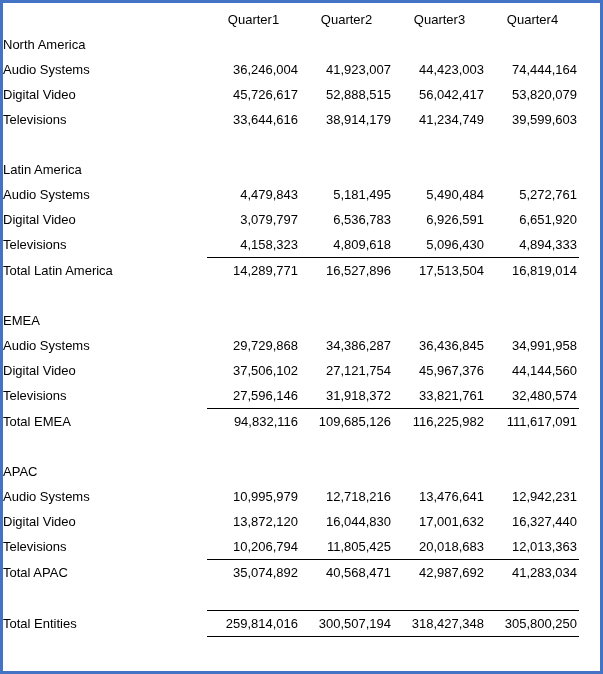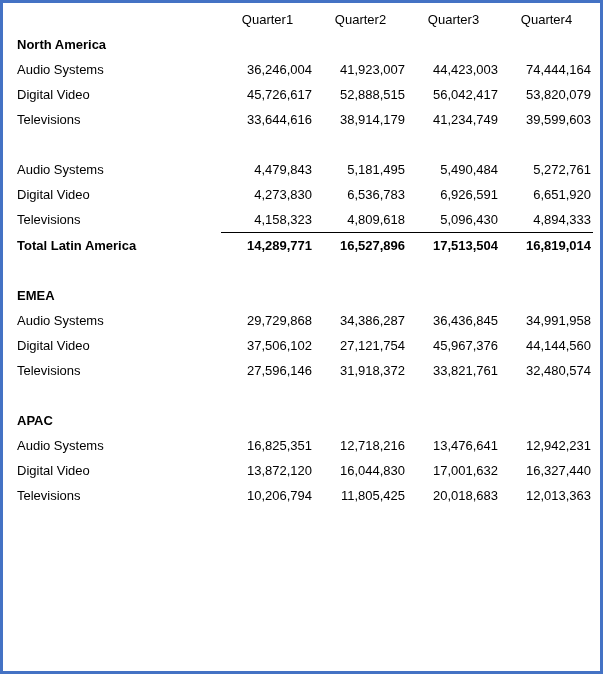--- a/index.html
+++ b/index.html
@@ -6,21 +6,21 @@
   body {
     width: 603px; height: 674px;
     font-family: "Liberation Sans", sans-serif;
     color: #000000;
   }
   .page {
     box-sizing: border-box;
     width: 603px; height: 674px;
     border: 3px solid #4472C4;
     background: #ffffff;
-    padding: 4px 0 0 14px;
+    padding: 4px 0 0 0;
     overflow: hidden;
   }
   table.report {
     border-collapse: collapse;
     table-layout: fixed;
     width: 576px;
   }
   col.c-label { width: 204px; }
   col.c-q { width: 93px; }
   tr { height: 25px; }
@@ -29,21 +29,21 @@
     font-size: 13px;
     font-weight: 400;
     line-height: 25px;
     vertical-align: middle;
     white-space: nowrap;
     overflow: hidden;
   }
   th.qh { text-align: center; }
   td.lbl { text-align: left; }
   td.num { text-align: right; padding-right: 2px; }
-  tr.bold td { font-weight: 700; margin-top: 41px; }
+  tr.bold td { font-weight: 400; margin-top: 41px; }
   tr.total td.num { border-top: 1.5px solid #000000; }
   tr.grand td.num { border-top: 1.5px solid #000000; border-bottom: 1.5px solid #000000; }
   tr.spacer td { height: 25px; }
 </style>
 </head>
 <body>
 
 <div class="page" style="border-color: rgb(68, 114, 196); background: rgb(255, 255, 255); color: rgb(0, 0, 0);">
   <table class="report">
     <colgroup>
@@ -89,30 +89,37 @@
         <td class="lbl">Televisions</td>
         <td class="num">33,644,616</td>
         <td class="num">38,914,179</td>
         <td class="num">41,234,749</td>
         <td class="num">39,599,603</td>
       </tr>
       <tr class="spacer">
           <td colspan="5"></td>
         </tr>
 
+      <tr class="bold">
+        <td class="lbl">Latin America</td>
+        <td class="num"></td>
+          <td class="num"></td>
+          <td class="num"></td>
+          <td class="num"></td>
+      </tr>
       <tr>
         <td class="lbl">Audio Systems</td>
         <td class="num">4,479,843</td>
         <td class="num">5,181,495</td>
         <td class="num">5,490,484</td>
         <td class="num">5,272,761</td>
       </tr>
       <tr>
         <td class="lbl">Digital Video</td>
-        <td class="num">4,273,830</td>
+        <td class="num">3,079,797</td>
         <td class="num">6,536,783</td>
         <td class="num">6,926,591</td>
         <td class="num">6,651,920</td>
       </tr>
       <tr>
         <td class="lbl">Televisions</td>
         <td class="num">4,158,323</td>
         <td class="num">4,809,618</td>
         <td class="num">5,096,430</td>
         <td class="num">4,894,333</td>
@@ -149,52 +156,73 @@
         <td class="num">45,967,376</td>
         <td class="num">44,144,560</td>
       </tr>
       <tr>
         <td class="lbl">Televisions</td>
         <td class="num">27,596,146</td>
         <td class="num">31,918,372</td>
         <td class="num">33,821,761</td>
         <td class="num">32,480,574</td>
       </tr>
+      <tr class="bold total">
+        <td class="lbl">Total EMEA</td>
+        <td class="num">94,832,116</td>
+        <td class="num">109,685,126</td>
+        <td class="num">116,225,982</td>
+        <td class="num">111,617,091</td>
+      </tr>
       <tr class="spacer">
           <td colspan="5"></td>
         </tr>
 
       <tr class="bold">
         <td class="lbl">APAC</td>
         <td class="num"></td>
           <td class="num"></td>
           <td class="num"></td>
           <td class="num"></td>
       </tr>
       <tr>
         <td class="lbl">Audio Systems</td>
-        <td class="num">16,825,351</td>
+        <td class="num">10,995,979</td>
         <td class="num">12,718,216</td>
         <td class="num">13,476,641</td>
         <td class="num">12,942,231</td>
       </tr>
       <tr>
         <td class="lbl">Digital Video</td>
         <td class="num">13,872,120</td>
         <td class="num">16,044,830</td>
         <td class="num">17,001,632</td>
         <td class="num">16,327,440</td>
       </tr>
       <tr>
         <td class="lbl">Televisions</td>
         <td class="num">10,206,794</td>
         <td class="num">11,805,425</td>
         <td class="num">20,018,683</td>
         <td class="num">12,013,363</td>
       </tr>
-      <tr class="spacer">
-          <td colspan="5"></td>
-        </tr>
-
+      <tr class="bold total">
+        <td class="lbl">Total APAC</td>
+        <td class="num">35,074,892</td>
+        <td class="num">40,568,471</td>
+        <td class="num">42,987,692</td>
+        <td class="num">41,283,034</td>
+      </tr>
+      <tr class="spacer">
+          <td colspan="5"></td>
+        </tr>
+
+      <tr class="bold grand">
+        <td class="lbl">Total Entities</td>
+        <td class="num">259,814,016</td>
+        <td class="num">300,507,194</td>
+        <td class="num">318,427,348</td>
+        <td class="num">305,800,250</td>
+      </tr>
 
     </tbody>
   </table>
 </div>
 
 </body></html>

